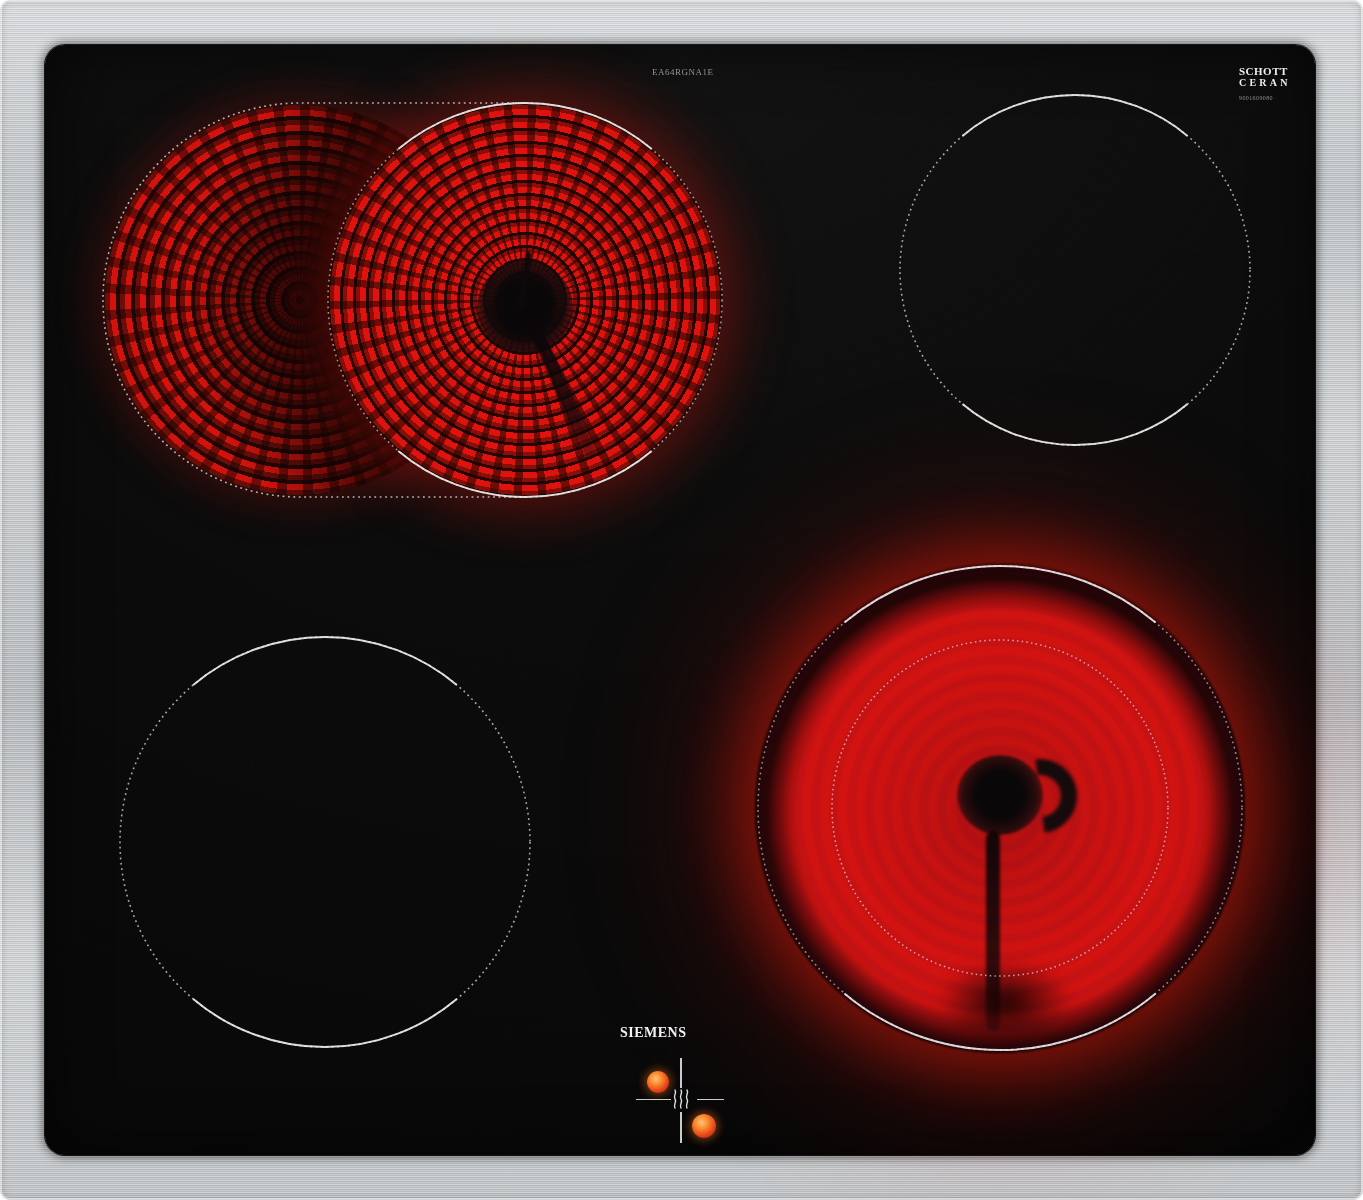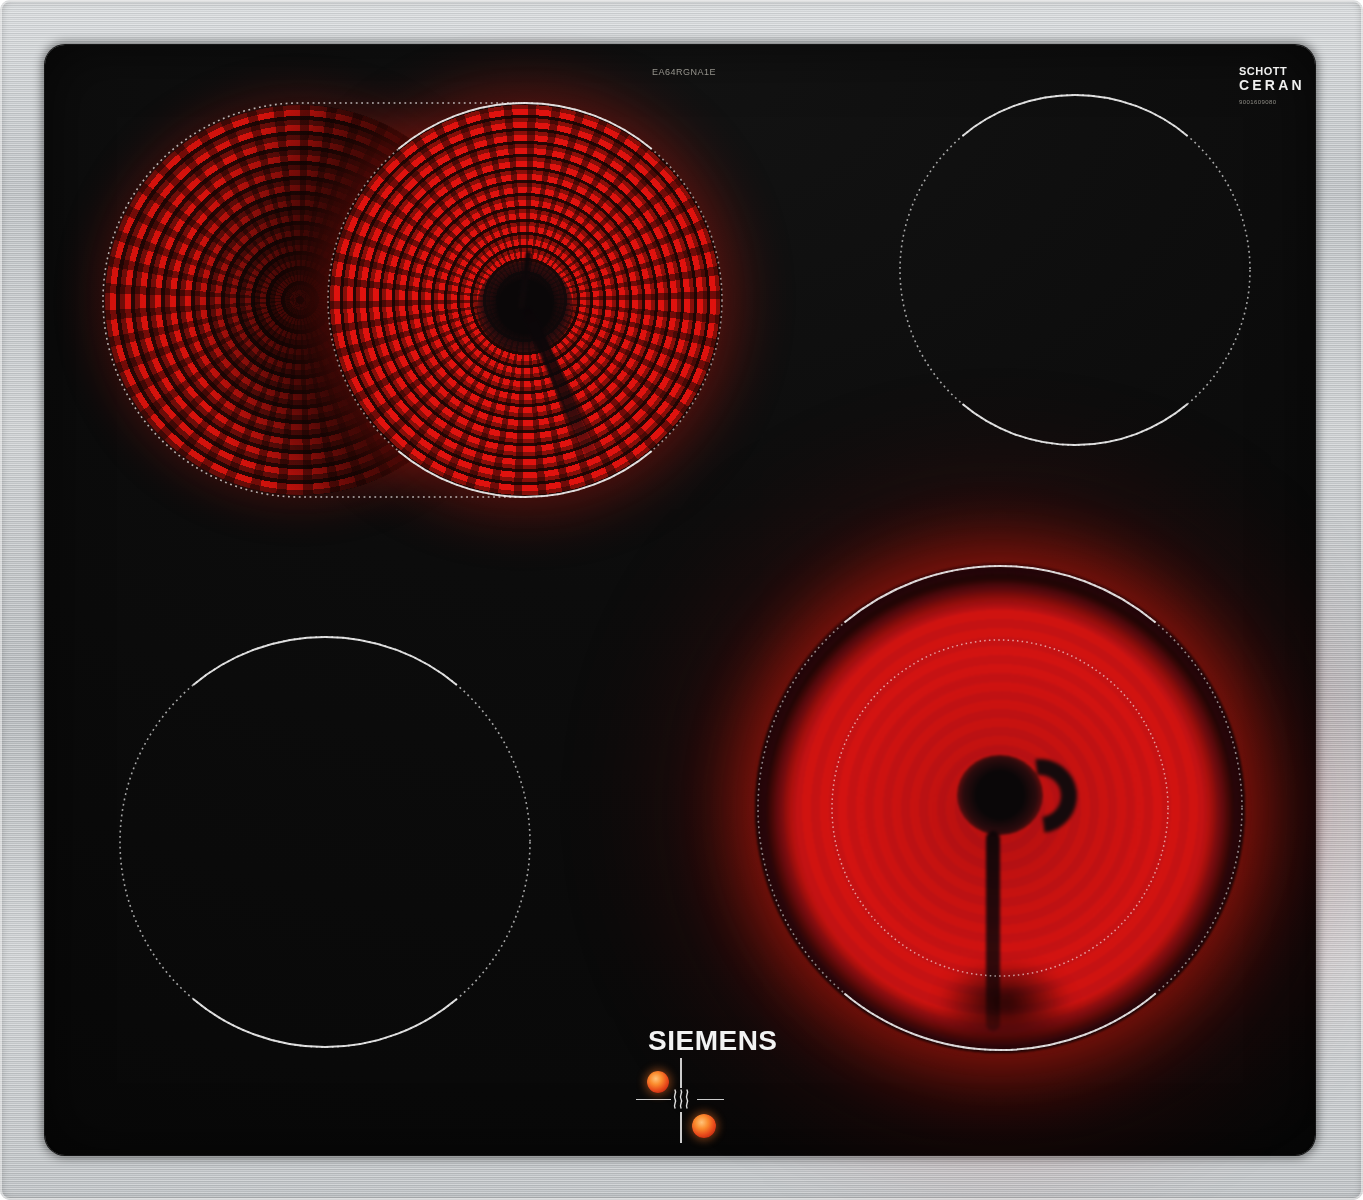--- a/index.html
+++ b/index.html
@@ -1,18 +1,18 @@
 <!DOCTYPE html>
 <html><head>
 <meta charset="utf-8">
 <style>
   html,body{margin:0;padding:0;background:#ffffff;}
   *{box-sizing:border-box;}
   .stage{position:relative;width:1363px;height:1200px;overflow:hidden;background:#fff;
-         font-family:Liberation Sans, sans-serif;}
+         font-family:Liberation Serif, serif;}
   
   .frame{position:absolute;inset:0;border-radius:10px;
     background:
       repeating-linear-gradient(180deg, rgba(255,255,255,0.30) 0 1px, rgba(0,0,0,0.08) 1px 2px,
         rgba(255,255,255,0.14) 2px 3px, rgba(0,0,0,0.04) 3px 4px),
       linear-gradient(180deg,#dadddf 0%,#bfc3c6 16%,#ced1d3 36%,#b6babd 58%,#d0d3d5 80%,#c0c4c7 100%);
     box-shadow: inset 0 0 0 2px rgba(255,255,255,0.55), inset 0 0 8px rgba(0,0,0,0.28);}
   
   .glass{position:absolute;top:45px;left:45px;right:48px;bottom:45px;border-radius:20px;z-index:1;
     background: radial-gradient(130% 110% at 50% 0%, #131313 0%, #0c0c0c 45%, #080808 100%);
@@ -65,25 +65,25 @@
   .mark-h2{left:697px;top:1098.5px;width:27px;height:1.5px;}
   .waves{position:absolute;left:672px;top:1088px;z-index:5;}
   .led{position:absolute;border-radius:50%;z-index:6;filter:blur(0.5px);
     background:radial-gradient(circle at 40% 35%, #ffc37a 0%, #fb8c2e 30%, #e8491a 60%, #b52410 85%, rgba(120,25,10,0.35) 100%);
     box-shadow:0 0 8px 2px rgba(250,120,40,0.45);}
   .led-a{left:647px;top:1071px;width:22px;height:22px;}
   .led-b{left:692px;top:1114px;width:24px;height:24px;}
   
   .model-code{position:absolute;left:652px;top:67px;z-index:6;color:#95938c;font-size:9px;
     letter-spacing:0.5px;}
-  .siemens{position:absolute;left:648px;top:1025px;z-index:6;color:#f2f2f2;font-size:28px;
+  .siemens{position:absolute;left:620px;top:1025px;z-index:6;color:#f2f2f2;font-size:14px;
     font-weight:bold;letter-spacing:0.5px;}
   .schott{position:absolute;left:1239px;top:66px;z-index:6;color:#f0f0ef;line-height:1;}
   .schott-l1{font-size:11px;font-weight:bold;letter-spacing:0.5px;}
-  .schott-l2{font-size:14px;font-weight:bold;letter-spacing:3.2px;margin-top:1px;}
+  .schott-l2{font-size:10px;font-weight:bold;letter-spacing:3.2px;margin-top:1px;}
   .schott-num{font-size:6px;color:#8f8d86;letter-spacing:0.4px;margin-top:7px;}
 </style>
 </head>
 <body>
 
 <div class="stage">
 
   <div class="frame"></div>
   <div class="glass"></div>
 

